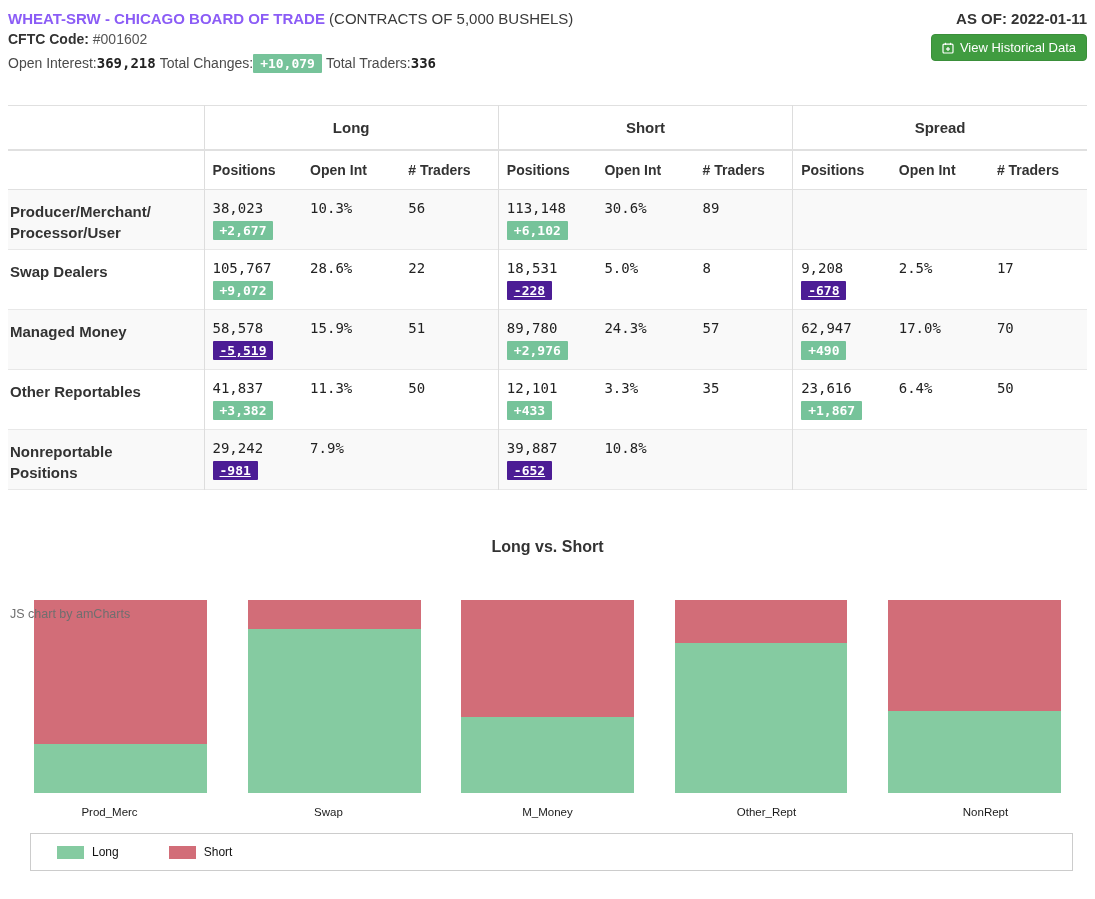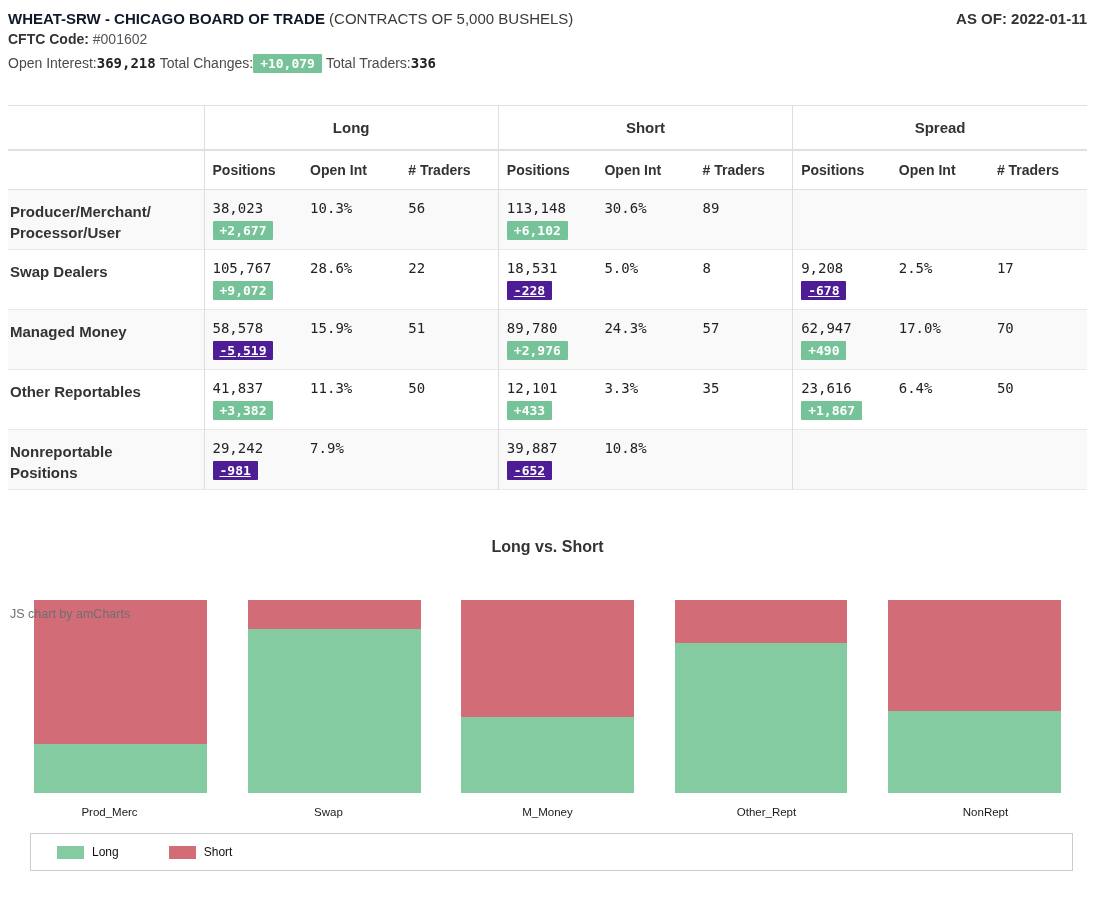--- a/index.html
+++ b/index.html
@@ -3,21 +3,21 @@
 <meta charset="utf-8">
 <style>
   * { box-sizing: border-box; }
   html,body { margin:0; padding:0; background:#fff; }
   body { width:1095px; font-family:"Liberation Sans","DejaVu Sans",sans-serif; color:#333; }
   .page { padding:8px 8px 12px; }
 
   
   .topbar { display:flex; justify-content:space-between; align-items:flex-start; }
   .t-line1 { font-size:15px; line-height:21px; color:#3a3a3a; }
-  .t-line1 .b { font-weight:bold; color:#0f172a; }
+  .t-line1 .b { font-weight:bold; color:#8b5cf6; }
   .t-line2 { font-size:14px; line-height:21px; }
   .t-line2 .lbl { font-weight:bold; color:#333; }
   .t-line2 .v { color:#555; }
   .t-line3 { font-size:14px; line-height:24px; color:#4a4a4a; display:flex; align-items:center; margin-top:1px; }
   .mono-b { font-family:"DejaVu Sans Mono","Liberation Mono",monospace; font-weight:bold; color:#222; font-size:14px; }
   .badge { display:inline-block; font-family:"DejaVu Sans Mono","Liberation Mono",monospace; font-weight:bold;
            font-size:13px; line-height:17px; color:#fff; padding:1px 7px; border-radius:1px; }
   .badge.up   { background:#76c39a; }
   .badge.down { background:#4c1d95;text-decoration:underline; }
   .right-col { text-align:right; }
@@ -80,20 +80,32 @@
         <span style="width:4px"></span>
         <span>Total Traders:</span>
         <span class="mono-b">336</span>
       </div>
     </div>
     <div class="right-col">
       <div class="asof">
         <span>AS OF:</span>
         <span>2022-01-11</span>
       </div>
+      <button class="hist-btn">
+        <span>
+          <svg width="12" height="12" viewBox="0 0 12 12" fill="none" stroke="#fff" stroke-width="1.2">
+            <rect x="1" y="2.2" width="10" height="8.8" rx="1"></rect>
+            <line x1="3.5" y1="0.8" x2="3.5" y2="3"></line>
+            <line x1="8.5" y1="0.8" x2="8.5" y2="3"></line>
+            <line x1="6" y1="5" x2="6" y2="9"></line>
+            <line x1="4" y1="7" x2="8" y2="7"></line>
+          </svg>
+        </span>
+        <span>View Historical Data</span>
+      </button>
     </div>
   </div>
 
   <table class="cot">
     <colgroup>
       <col class="c0">
         <col span="9">
     </colgroup>
     <thead>
       <tr class="groups">

